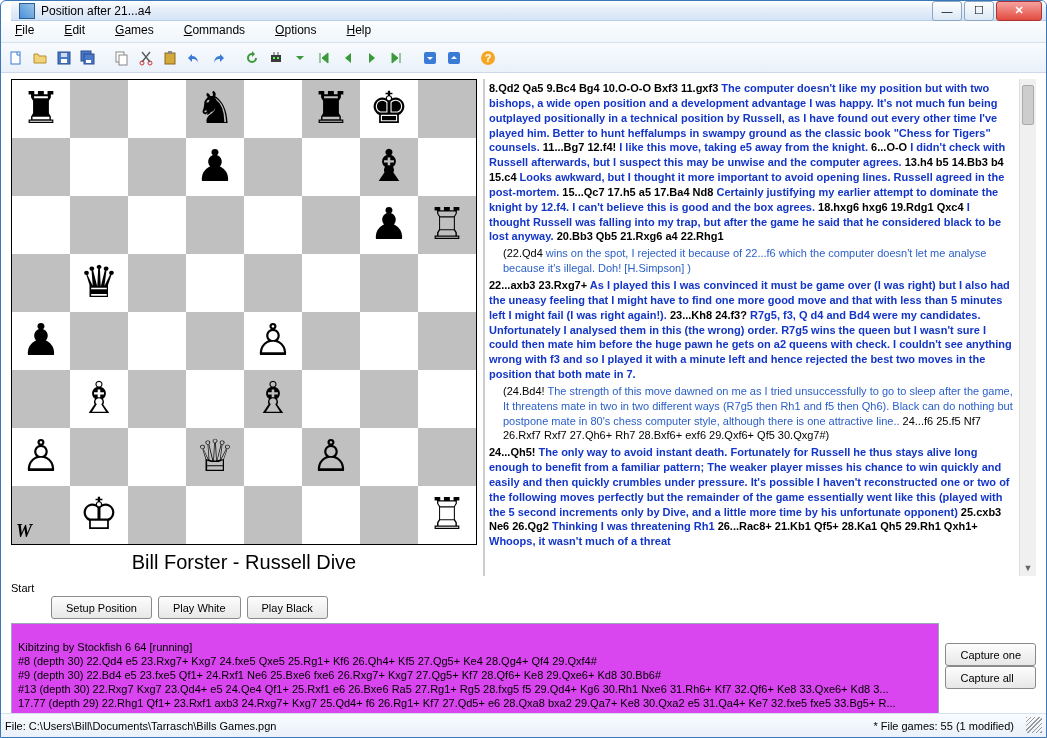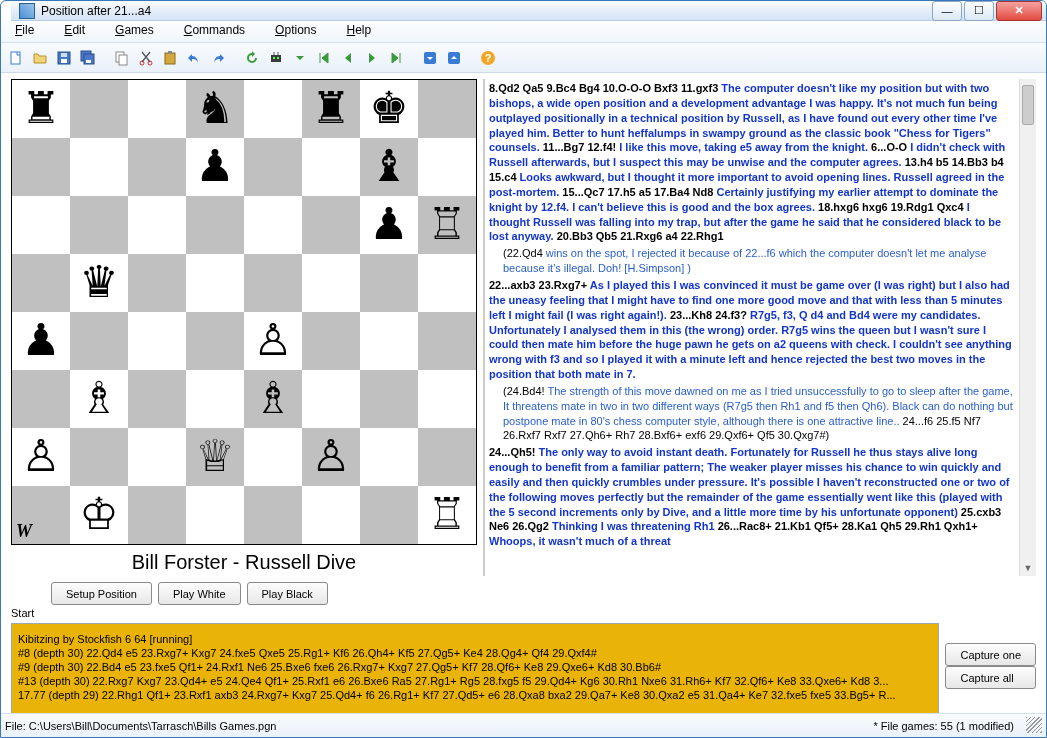--- a/index.html
+++ b/index.html
@@ -35,21 +35,21 @@
   .notation .comment { color: #1336c8; font-weight: bold; }
   .notation .var { color: #2a5fc8; font-weight: normal; display:block; padding-left: 14px; margin: 2px 0;}
   .scrollbar-v { width: 17px; background: #f0f0f0; border-left:1px solid #ddd; position:relative;}
   .scroll-thumb { position:absolute; left:2px; right:2px; height:40px; top:6px; background:#cdcdcd; border:1px solid #aaa; border-radius:2px;}
   .scroll-arrow { position:absolute; left:0; right:0; height:17px; background:#f0f0f0; display:flex; align-items:center; justify-content:center; font-size:9px; color:#666;}
   .bottom-pane { margin-top: 6px; }
   .start-row { display:flex; align-items:center; gap:8px; margin-bottom:2px;}
   .start-label { font-size: 11px; }
   .btn { height: 23px; padding: 0 14px; border: 1px solid #8a8a8a; border-radius: 3px; background: linear-gradient(#fdfdfd,#e7e7e7); font-size: 11px; display:flex; align-items:center; }
   .kibitz-row { display:flex; gap:6px; margin-top:4px;}
-  .kibitz-box { flex:1; border: 1px solid #9aa7b6; background:#eab308; padding: 8px 6px; font-size:11px; height: 96px; overflow:hidden;}
+  .kibitz-box { flex:1; border: 1px solid #9aa7b6; background:#d946ef; padding: 16px 6px; font-size:11px; height: 96px; overflow:hidden;}
   .kibitz-box .line { white-space: nowrap; overflow:hidden; text-overflow: ellipsis; padding:1px 0;}
   .capture-col { display:flex; flex-direction:column; justify-content:flex-start; padding-top: 20px;}
   .statusbar { height: 24px; border-top: 1px solid #d6e1ee; background: linear-gradient(#f8fbfe,#eaf1fa); display:flex; align-items:center; padding: 0 4px; font-size:11px; justify-content: space-between;}
   .resize-grip { width:16px; height:16px; background: repeating-linear-gradient(135deg,#999 0,#999 1px,transparent 1px,transparent 3px); align-self:flex-end; margin-bottom:2px;}
 </style>
 </head>
 <body>
 
 <div class="window">
 
@@ -284,27 +284,27 @@
         </div>
         <div class="scrollbar-v">
           <div class="scroll-arrow" style="top:0">▲</div>
           <div class="scroll-thumb"></div>
           <div class="scroll-arrow" style="bottom:0">▼</div>
         </div>
       </div>
     </div>
 
     <div class="bottom-pane">
+      <div class="start-row">
+        <div class="start-label">Start</div>
+      </div>
       <div class="start-row" style="padding-left:40px; gap:6px;">
         <div class="btn">Setup Position</div>
         <div class="btn">Play White</div>
         <div class="btn">Play Black</div>
-      </div>
-      <div class="start-row">
-        <div class="start-label">Start</div>
       </div>
       <div class="kibitz-row">
         <div class="kibitz-box">
           <div class="line">Kibitzing by Stockfish 6 64 [running]</div>
           <div class="line">#8 (depth 30) 22.Qd4 e5 23.Rxg7+ Kxg7 24.fxe5 Qxe5 25.Rg1+ Kf6 26.Qh4+ Kf5 27.Qg5+ Ke4 28.Qg4+ Qf4 29.Qxf4#</div>
           <div class="line">#9 (depth 30) 22.Bd4 e5 23.fxe5 Qf1+ 24.Rxf1 Ne6 25.Bxe6 fxe6 26.Rxg7+ Kxg7 27.Qg5+ Kf7 28.Qf6+ Ke8 29.Qxe6+ Kd8 30.Bb6#</div>
           <div class="line">#13 (depth 30) 22.Rxg7 Kxg7 23.Qd4+ e5 24.Qe4 Qf1+ 25.Rxf1 e6 26.Bxe6 Ra5 27.Rg1+ Rg5 28.fxg5 f5 29.Qd4+ Kg6 30.Rh1 Nxe6 31.Rh6+ Kf7 32.Qf6+ Ke8 33.Qxe6+ Kd8 3...</div>
           <div class="line">17.77 (depth 29) 22.Rhg1 Qf1+ 23.Rxf1 axb3 24.Rxg7+ Kxg7 25.Qd4+ f6 26.Rg1+ Kf7 27.Qd5+ e6 28.Qxa8 bxa2 29.Qa7+ Ke8 30.Qxa2 e5 31.Qa4+ Ke7 32.fxe5 fxe5 33.Bg5+ R...</div>
         </div>
         <div class="capture-col">

